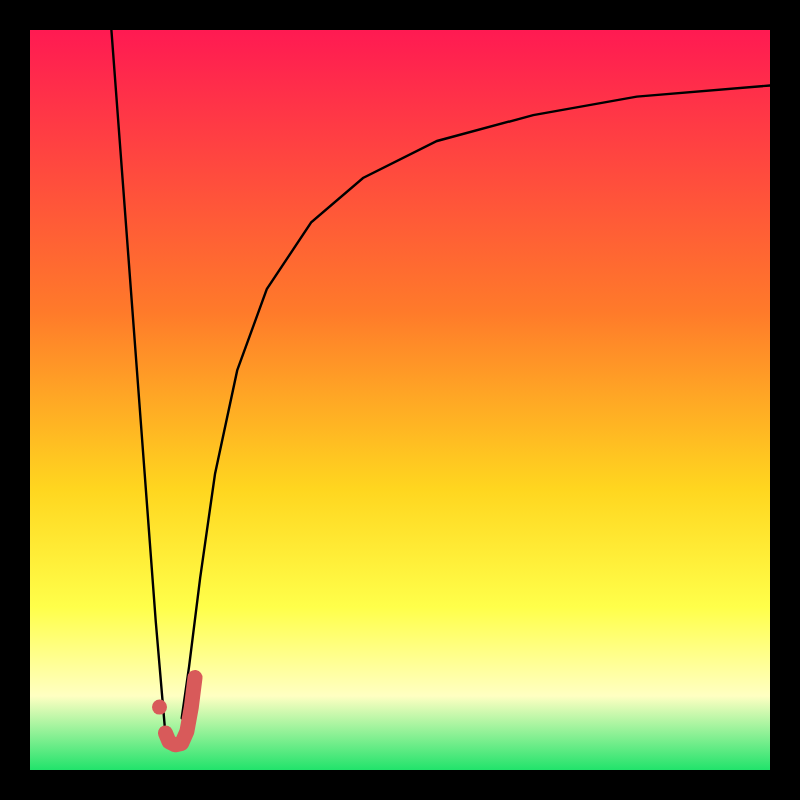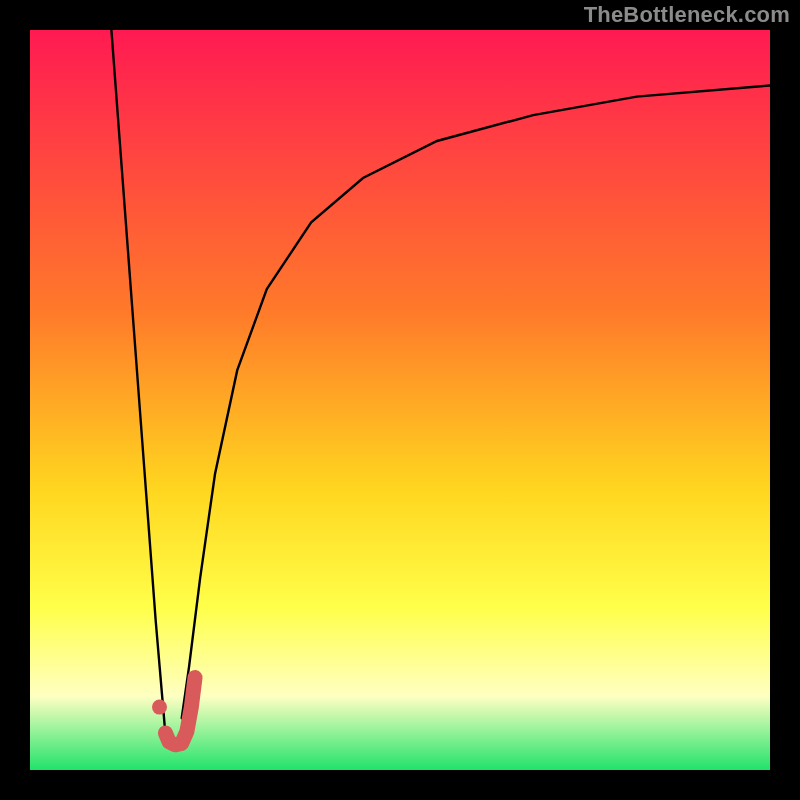--- a/index.html
+++ b/index.html
@@ -52,14 +52,13 @@
     <rect x="0" y="0" width="800" height="800" fill="#000"></rect>
     <rect id="plot-rect" fill="url(#bg-grad)" x="30" y="30" width="740" height="740"></rect>
 
     <path id="curve-left" fill="none" stroke-width="2.4" stroke-linecap="round" d="M111.40 30.00 L122.50 178.00 L133.60 326.00 L144.70 474.00 L155.80 622.00 L164.68 725.60" stroke="#000000"></path>
     <path id="curve-right" fill="none" stroke-width="2.4" stroke-linecap="round" d="M181.70 718.20 L189.10 666.40 L200.20 577.60 L215.00 474.00 L237.20 370.40 L266.80 289.00 L311.20 222.40 L363.00 178.00 L437.00 141.00 L533.20 115.10 L636.80 96.60 L770.00 85.50" stroke="#000000"></path>
 
     <path id="marker-hook" fill="none" stroke-width="15" stroke-linecap="round" stroke-linejoin="round" d="M165.42 733.00 L169.12 741.88 L175.04 744.84 L181.70 743.36 L186.88 731.52 L191.32 707.10 L195.02 677.50" stroke="#d85a5a"></path>
     <circle id="marker-dot" r="7.5" cx="159.50" cy="707.10" fill="#d85a5a"></circle>
   </svg>
 
-  <div class="watermark">TheBottleneck.com</div>
 </div>
 
 </body></html>

